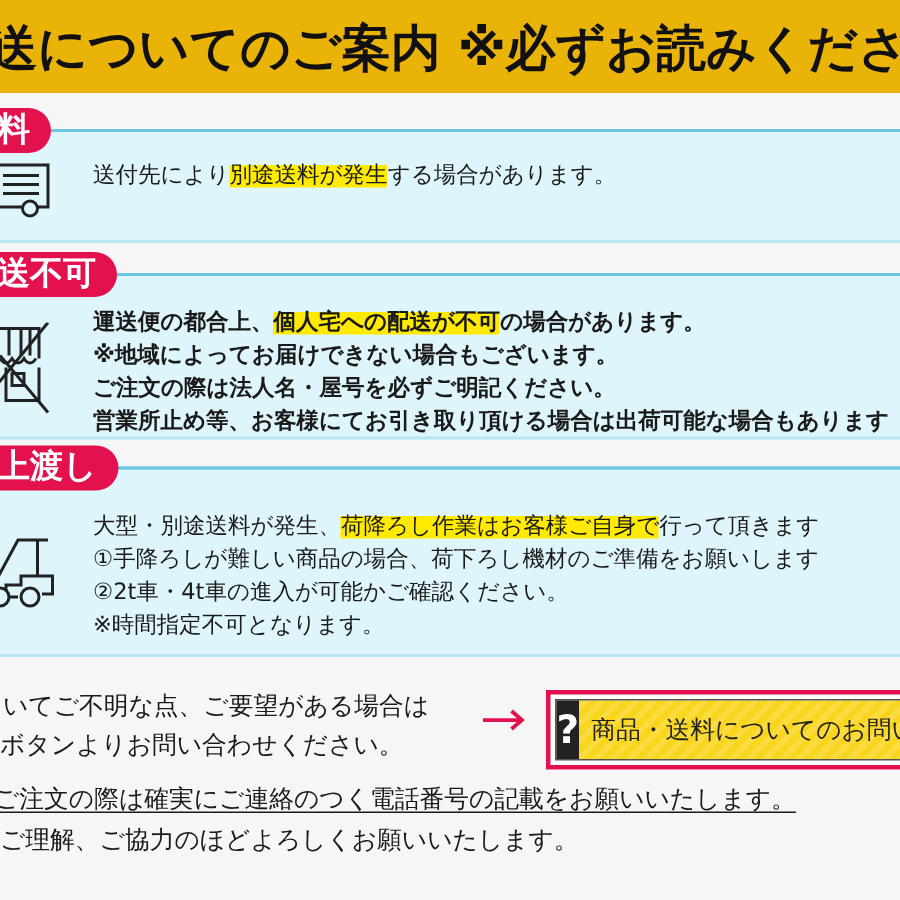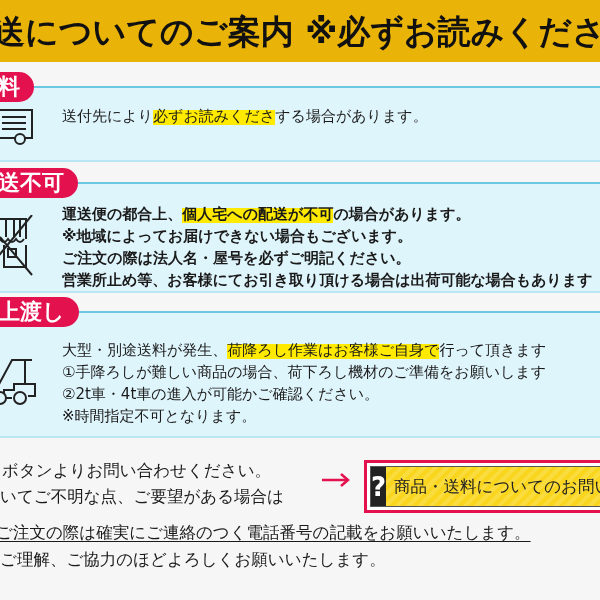--- a/index.html
+++ b/index.html
@@ -45,21 +45,21 @@
   <div class="icon" style="top:108px;">
     <svg width="40" height="40" viewBox="0 0 40 40" fill="none" stroke="#222" stroke-width="2">
       <path d="M-2 2 H32 V30 H-2"></path>
       <line x1="2" y1="9" x2="26" y2="9"></line>
       <line x1="2" y1="15" x2="26" y2="15"></line>
       <line x1="2" y1="21" x2="26" y2="21"></line>
       <circle cx="20" cy="31" r="5" fill="#dff5fc"></circle>
     </svg>
   </div>
   <div class="lines" style="top:105px;">
-    <span class="line"><span>送付先により</span><span class="hl">必ずお読みくださ</span><span>する場合があります。</span></span>
+    <span class="line"><span>送付先により</span><span class="hl">別途送料が発生</span><span>する場合があります。</span></span>
   </div>
 </div>
 
 <div class="section">
   <div class="panel" style="top:182px;height:111px;"></div>
   <div class="tag-rule" style="top:182px;"></div>
   <div class="tag" style="top:168px;">送不可</div>
   <div class="icon" style="top:215px;">
     <svg width="36" height="64" viewBox="0 0 36 64" fill="none" stroke="#222" stroke-width="2">
       <path d="M0 4 H26 V24"></path>
@@ -95,22 +95,22 @@
   </div>
   <div class="lines" style="top:339px;">
     <span class="line"><span>大型・別途送料が発生、</span><span class="hl">荷降ろし作業はお客様ご自身で</span><span>行って頂きます</span></span>
     <span class="line">①手降ろしが難しい商品の場合、荷下ろし機材のご準備をお願いします</span>
     <span class="line">②2t車・4t車の進入が可能かご確認ください。</span>
     <span class="line">※時間指定不可となります。</span>
   </div>
 </div>
 
 <div class="contact-text">
+  <span>いてご不明な点、ご要望がある場合は</span>
   <span>ボタンよりお問い合わせください。</span>
-  <span>いてご不明な点、ご要望がある場合は</span>
 </div>
 <div class="arrow">
   <svg width="32" height="16" viewBox="0 0 32 16" fill="none" stroke="#e3124f" stroke-width="2.5">
     <line x1="2" y1="8" x2="28" y2="8"></line>
     <polyline points="21,2 28,8 21,14"></polyline>
   </svg>
 </div>
 <div class="inquiry-btn">
   <div class="inquiry-inner">
     <div class="q-box">?</div>

